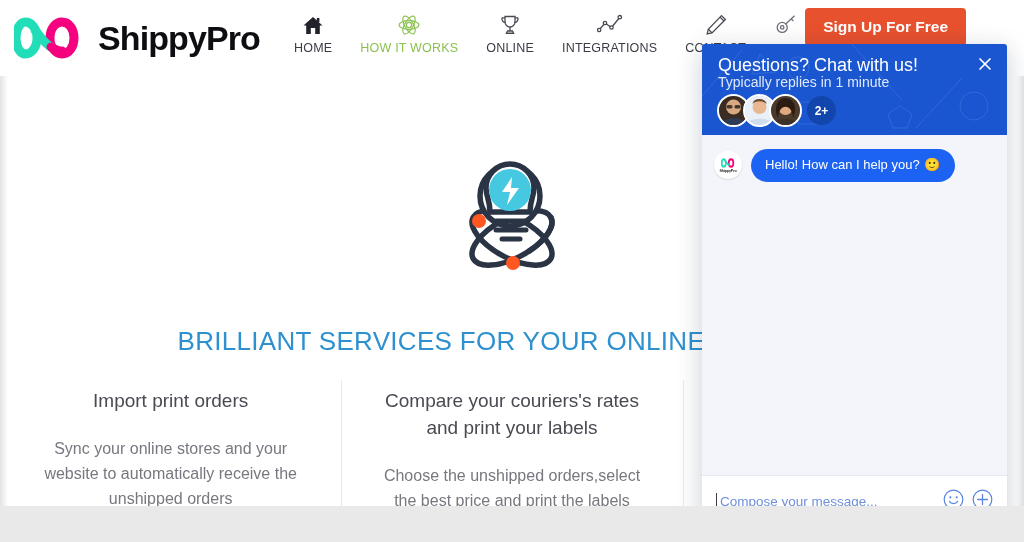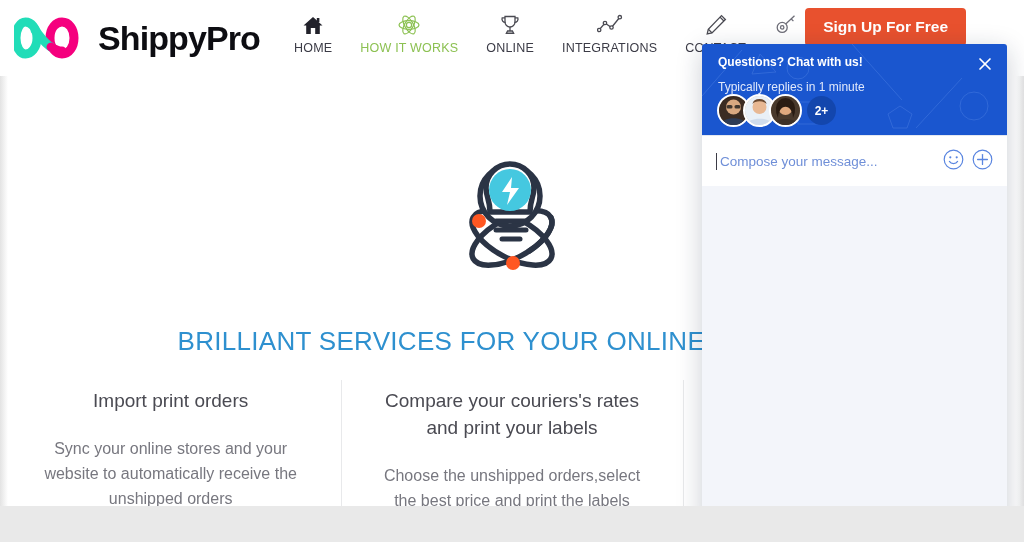--- a/index.html
+++ b/index.html
@@ -169,28 +169,28 @@
   }
   .chat-header-deco {
     position: absolute;
     inset: 0;
     opacity: .45;
   }
   .chat-title {
     position: absolute;
     left: 16px; top: 11px;
     color: #ffffff;
-    font-size: 12px;
-    font-weight: bold;
+    font-size: 18px;
+    font-weight: normal;
   }
   .chat-subtitle {
     position: absolute;
-    left: 16px; top: 36px;
+    left: 16px; top: 30px;
     color: #e0e8fb;
-    font-size: 12px;
+    font-size: 14px;
   }
   .chat-close {
     position: absolute;
     right: 14px; top: 12px;
     width: 16px; height: 16px;
     cursor: pointer;
   }
   .avatars {
     position: absolute;
     left: 15px; top: 50px;
@@ -531,20 +531,36 @@
             <rect width="29" height="29" fill="#4a3a2c"></rect>
             <circle cx="14.5" cy="12" r="7" fill="#e0a97e"></circle>
             <path d="M5 12 a9.5 10 0 0 1 19 0 a9 13 0 0 1 -2 10 a6 9 0 0 0 -15 0 a9 13 0 0 1 -2 -10" fill="#2a1c12"></path>
             <path d="M2 29 C4 21 25 21 27 29 Z" fill="#3e3128"></path>
           </svg>
         </div>
         <div class="avatar-more">2+</div>
       </div>
     </div>
 
+    <div class="chat-body">
+      <div class="msg-row">
+        <div class="msg-avatar">
+          <svg width="14" height="10" viewBox="0 0 20 14">
+            <path d="M7 7 C7 3 5 1.6 3.6 1.6 C2 1.6 1 3.9 1 7 C1 10.1 2 12.4 3.6 12.4 C5 12.4 7 11 7 7 Z" fill="none" stroke="#21DDB8" stroke-width="2.6"></path>
+            <path d="M11 7 C11 3 13 1.6 14.6 1.6 C16.4 1.6 17.6 3.9 17.6 7 C17.6 10.1 16.4 12.4 14.6 12.4 C13 12.4 11 11 11 7 Z" fill="none" stroke="#F5007E" stroke-width="2.6"></path>
+            <path d="M6 4 C8 6.4 9.6 9 12.4 10.6" fill="none" stroke="#21DDB8" stroke-width="2.6"></path>
+          </svg>
+          <span class="msg-avatar-text">ShippyPro</span>
+        </div>
+        <div class="bubble">
+          <span>Hello! How can I help you?</span>
+          <span class="bubble-emoji">🙂</span>
+        </div>
+      </div>
+    </div>
 
     <div class="chat-footer">
       <input class="composer" type="text" placeholder="Compose your message..." style="">
       <div class="composer-actions">
         <span class="icon-btn">
           <svg width="21" height="21" viewBox="0 0 21 21">
             <circle cx="10.5" cy="10.5" r="9.3" fill="none" stroke="#5b86e0" stroke-width="1.2"></circle>
             <circle cx="7.3" cy="8.3" r="1.1" fill="#5b86e0"></circle>
             <circle cx="13.7" cy="8.3" r="1.1" fill="#5b86e0"></circle>
             <path d="M6.4 12.4 a4.6 4 0 0 0 8.2 0" fill="none" stroke="#5b86e0" stroke-width="1.2" stroke-linecap="round"></path>

